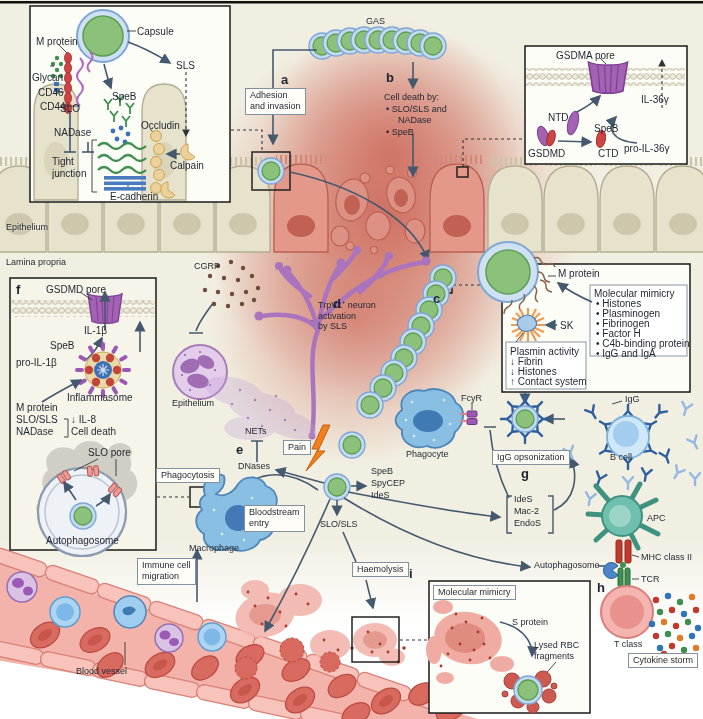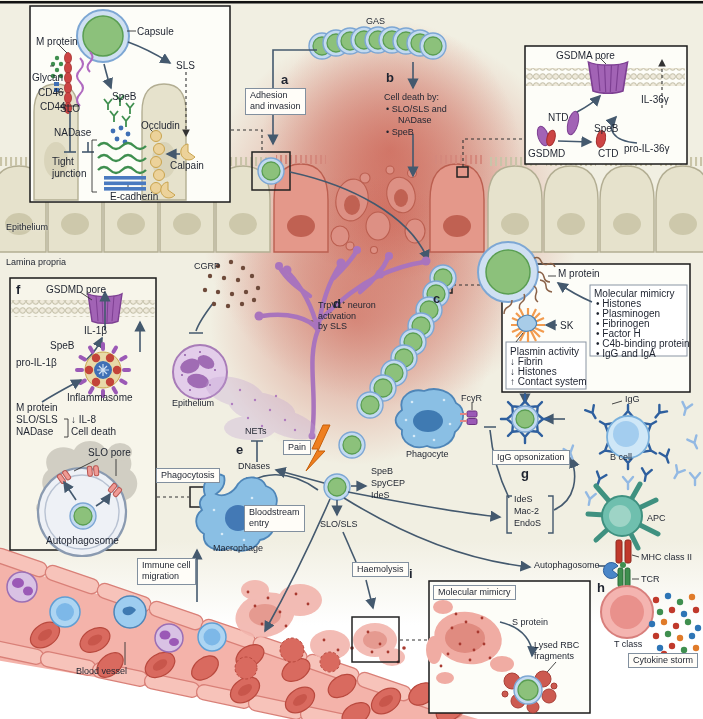--- a/index.html
+++ b/index.html
@@ -840,21 +840,21 @@
 <div class="lbl letter" style="left:597px;top:580px">h</div>
 <div class="lbl" style="left:614px;top:639px">T class</div>
 <div class="wbox" style="left:628px;top:653px">Cytokine storm</div>
 
 <div class="lbl b" style="left:371px;top:466px">SpeB</div>
 <div class="lbl b" style="left:371px;top:478px">SpyCEP</div>
 <div class="lbl b" style="left:371px;top:490px">IdeS</div>
 <div class="lbl b" style="left:320px;top:519px">SLO/SLS</div>
 <div class="wbox" style="left:244px;top:505px"><span>Bloodstream</span><br><span>entry</span></div>
 <div class="wbox" style="left:156px;top:468px">Phagocytosis</div>
-<div class="lbl" style="left:213px;top:543px">Macrophage</div>
+<div class="lbl" style="left:189px;top:543px">Macrophage</div>
 <div class="wbox" style="left:137px;top:558px"><span>Immune cell</span><br><span>migration</span></div>
 <div class="wbox" style="left:352px;top:562px">Haemolysis</div>
 
 <div class="lbl" style="left:76px;top:666px">Blood vessel</div>
 <div class="lbl letter" style="left:409px;top:566px">i</div>
 <div class="wbox" style="left:433px;top:585px">Molecular mimicry</div>
 <div class="lbl b" style="left:512px;top:617px">S protein</div>
 <div class="lbl" style="left:534px;top:640px"><span>Lysed RBC</span><br><span>fragments</span></div>
 
 </div>

